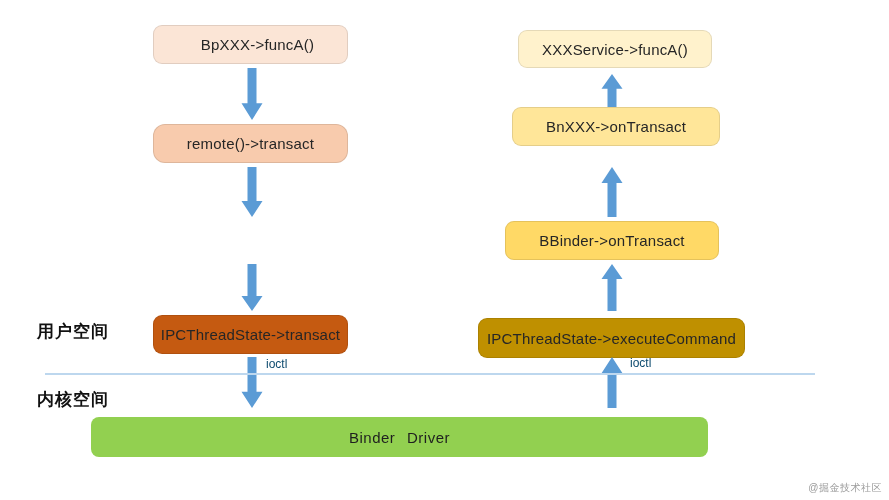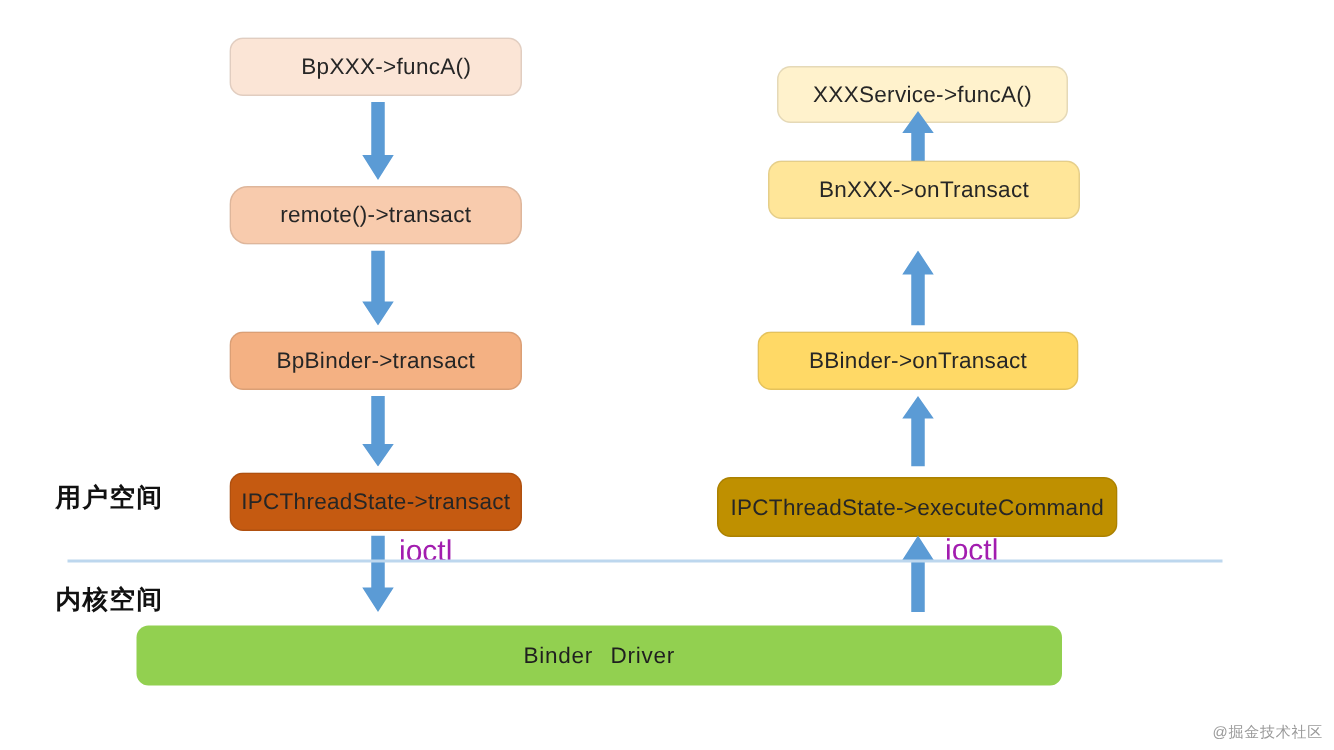--- a/index.html
+++ b/index.html
@@ -18,22 +18,22 @@
     font-size:15px;
     color:#262626;
     box-sizing:border-box;
     letter-spacing:0.2px;
   }
   .lbox{left:153px;width:195px;height:39px;}
   .arrow{position:absolute;width:22px;}
   .arrow svg{display:block;width:100%;height:100%;}
   .ioctl{
     position:absolute;
-    font-size:20px;
-    color:#a21caf;
+    font-size:12px;
+    color:#0c4a6e;
   }
   .region-label{
     position:absolute;
     left:37px;
     font-size:17px;
     font-weight:bold;
     color:#111111;
     letter-spacing:1px;
   }
   #divider{
@@ -78,42 +78,39 @@
   <div class="flow-box lbox" style="top: 124px; background: rgb(248, 203, 173); border-radius: 12px;">
     <span>remote()-&gt;transact</span>
   </div>
 
   <div class="arrow" style="left:241px;top:167px;height:50px;">
     <svg viewBox="0 0 22 50" preserveAspectRatio="none">
       <polygon points="6.5,0 15.5,0 15.5,34 21.5,34 11,50 0.5,34 6.5,34" style="fill: rgb(91, 155, 213);"></polygon>
     </svg>
   </div>
 
-  <div class="flow-box lbox" style="top: 221px; background: rgb(244, 177, 131);">
-    <span>BpBinder-&gt;transact</span>
-  </div>
 
   <div class="arrow" style="left:241px;top:264px;height:47px;">
     <svg viewBox="0 0 22 50" preserveAspectRatio="none">
       <polygon points="6.5,0 15.5,0 15.5,34 21.5,34 11,50 0.5,34 6.5,34" style="fill: rgb(91, 155, 213);"></polygon>
     </svg>
   </div>
 
   <div class="flow-box lbox" style="top: 315px; background: rgb(197, 90, 17); text-align: center;">
     <span>IPCThreadState-&gt;transact</span>
   </div>
 
   <div class="arrow" style="left:241px;top:357px;height:51px;">
     <svg viewBox="0 0 22 50" preserveAspectRatio="none">
       <polygon points="6.5,0 15.5,0 15.5,34 21.5,34 11,50 0.5,34 6.5,34" style="fill: rgb(91, 155, 213);"></polygon>
     </svg>
   </div>
   <div class="ioctl" style="left:266px;top:357px;">ioctl</div>
 
-  <div class="flow-box" style="left: 518px; width: 194px; top: 44px; height: 38px; background: rgb(255, 242, 204); text-align: center;">
+  <div class="flow-box" style="left: 518px; width: 194px; top: 30px; height: 38px; background: rgb(255, 242, 204); text-align: center;">
     <span>XXXService-&gt;funcA()</span>
   </div>
 
   <div class="arrow" style="left:601px;top:74px;height:46px;">
     <svg viewBox="0 0 22 50" preserveAspectRatio="none">
       <polygon points="11,0 21.5,16 15.5,16 15.5,50 6.5,50 6.5,16 0.5,16" style="fill: rgb(91, 155, 213);"></polygon>
     </svg>
   </div>
 
   <div class="flow-box" style="left: 512px; width: 208px; top: 107px; height: 39px; background: rgb(255, 230, 153);">

